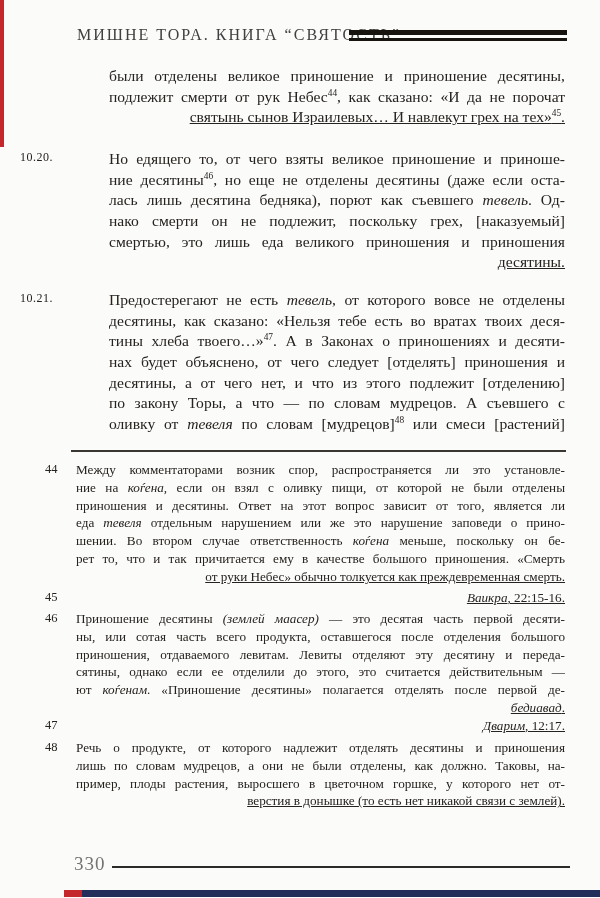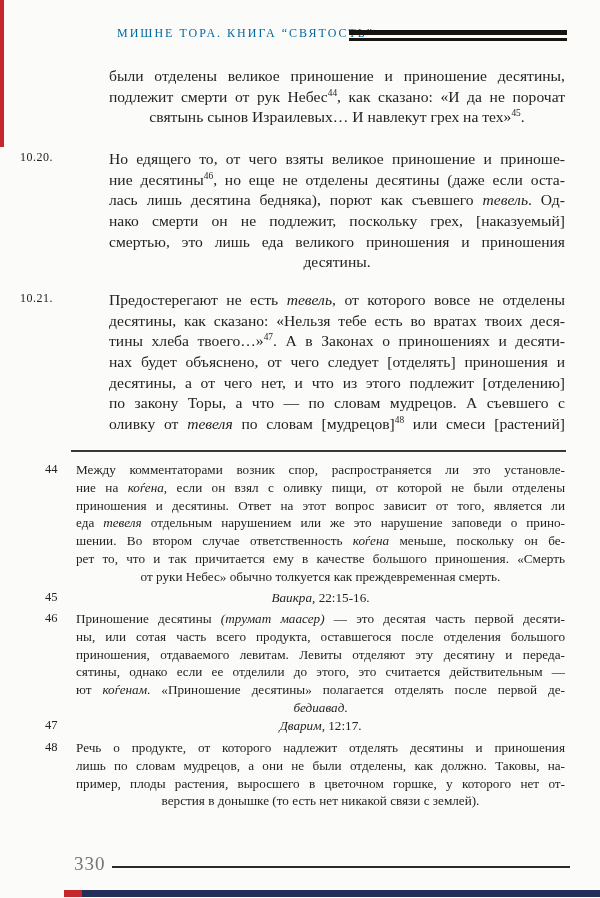--- a/index.html
+++ b/index.html
@@ -10,37 +10,37 @@
   }
   html,body{margin:0;padding:0;background:#ffffff;}
   .page{
     position:relative;width:600px;height:898px;overflow:hidden;
     background:var(--paper);color:var(--ink);
     font-family:"Liberation Serif","DejaVu Serif",serif;
   }
   
   .hdr{
     position:absolute;left:77px;top:26px;
-    font-size:12px;letter-spacing:2px;color:#0369a1;white-space:nowrap;margin-left:40px;
+    font-size:16px;letter-spacing:2px;color:#404040;white-space:nowrap;
   }
   .hdr-rule{
     position:absolute;left:349px;top:30px;width:218px;height:3px;
     border-top:5px solid #17130f;border-bottom:3px solid #17130f;
   }
   
   .para{position:absolute;left:73px;width:492px;font-size:15.6px;}
   .para .line{height:20.7px;line-height:20.7px;margin-left:36px;}
   .pnum{
     position:absolute;left:-53px;top:1px;font-size:12px;letter-spacing:.5px;
     font-variant-numeric:oldstyle-nums;
   }
   
   .line{text-align:justify;overflow:hidden;white-space:normal;}
   .line:not(.ragged)::after{content:"";display:inline-block;width:100%;height:0;}
-  .line.ragged{text-align:center;}
+  .line.ragged{text-align:right;text-decoration:underline;}
   .line i{font-style:italic;}
   .line sup{font-size:60%;line-height:0;vertical-align:super;letter-spacing:0;}
   
   .fn-rule{position:absolute;left:71px;top:450px;width:495px;height:2px;background:#3a3632;}
   .fn{position:absolute;left:76px;width:489px;font-size:13.2px;}
   .fn .line{height:17.8px;line-height:17.8px;}
   .fnum{
     position:absolute;left:-31px;top:1px;font-size:12.5px;
     font-variant-numeric:oldstyle-nums;
   }
@@ -102,21 +102,21 @@
       <div class="line">шении. Во втором случае ответственность <i>коѓена</i> меньше, поскольку он бе-</div>
       <div class="line">рет то, что и так причитается ему в качестве большого приношения. «Смерть</div>
       <div class="line ragged">от руки Небес» обычно толкуется как преждевременная смерть.</div>
     </div>
   <div class="fn" style="top:589px">
     <span class="fnum">45</span>
   <div class="line ragged"><i>Ваикра</i>, 22:15-16.</div>
     </div>
   <div class="fn" style="top:610px">
     <span class="fnum">46</span>
-  <div class="line">Приношение десятины <i>(трумат маасер)</i> — это десятая часть первой десяти-</div>
+  <div class="line">Приношение десятины <i>(землей маасер)</i> — это десятая часть первой десяти-</div>
       <div class="line">ны, или сотая часть всего продукта, оставшегося после отделения большого</div>
       <div class="line">приношения, отдаваемого левитам. Левиты отделяют эту десятину и переда-</div>
       <div class="line">сятины, однако если ее отделили до этого, это считается действительным —</div>
       <div class="line">ют <i>коѓенам</i>. «Приношение десятины» полагается отделять после первой де-</div>
       <div class="line ragged"><i>бедиавад</i>.</div>
     </div>
   <div class="fn" style="top:717px">
     <span class="fnum">47</span>
   <div class="line ragged"><i>Дварим</i>, 12:17.</div>
     </div>

